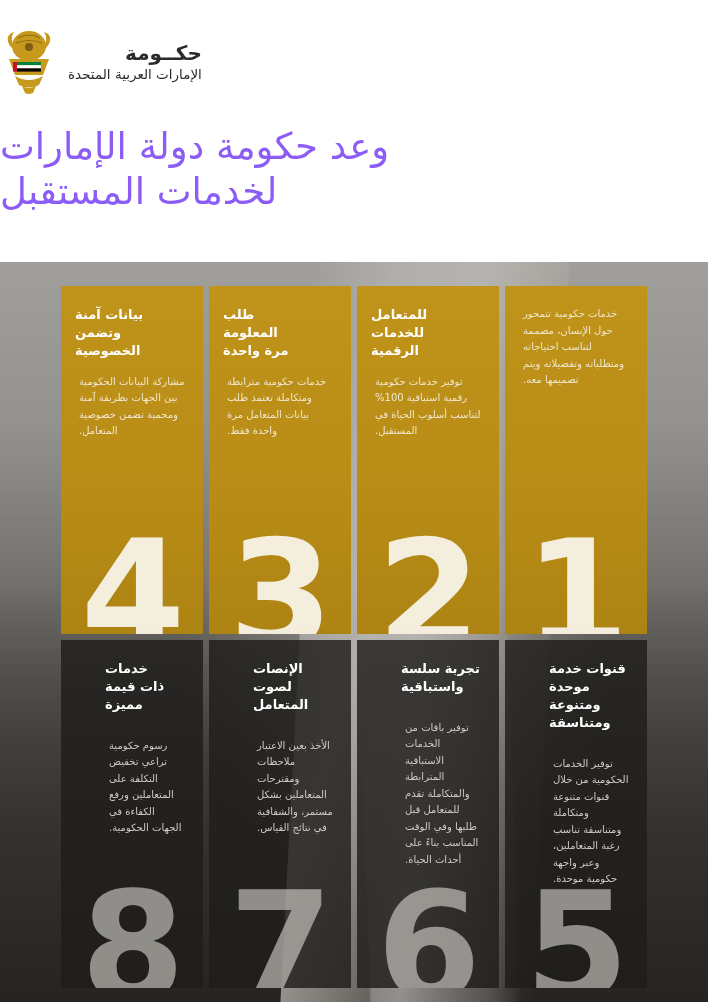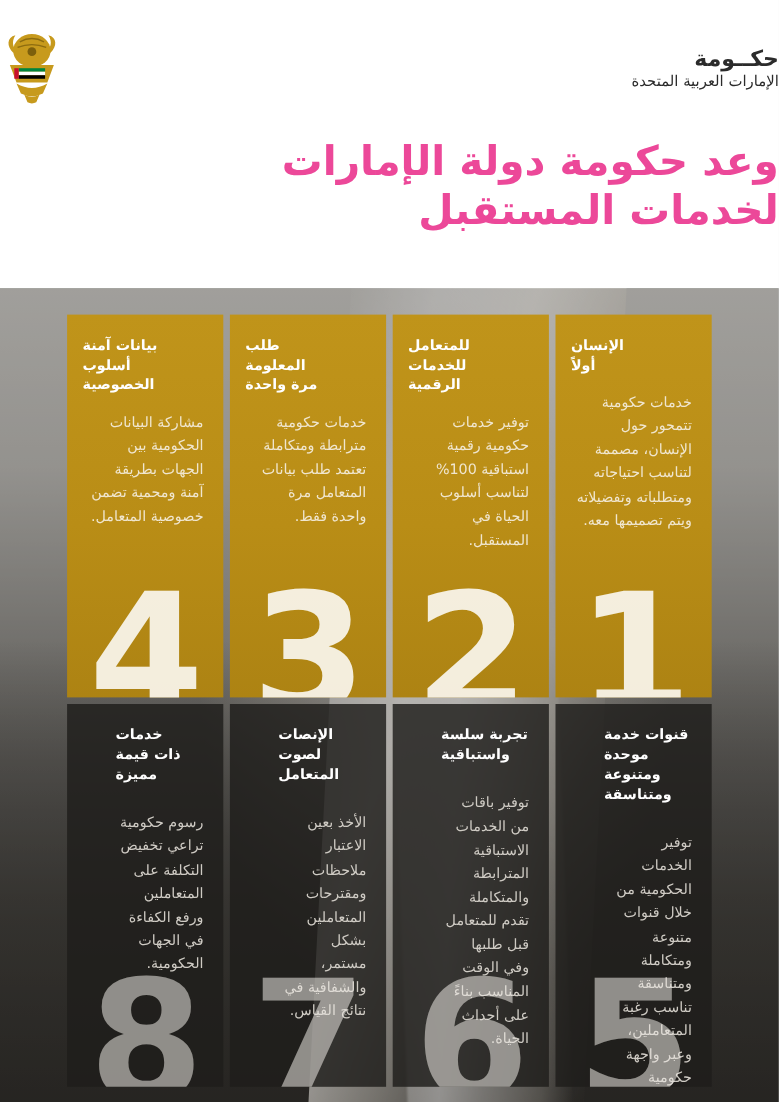--- a/index.html
+++ b/index.html
@@ -18,21 +18,21 @@
   
   .header {
     height: 262px;
     background: #ffffff;
     position: relative;
   }
   .emblem-row {
     display: flex;
     flex-direction: row-reverse;
     align-items: center;
-    justify-content: space-between;
+    justify-content: flex-start;
     gap: 10px;
     padding-top: 26px;
   }
   .emblem {
     width: 58px;
     height: 72px;
     position: relative;
     flex: none;
   }
   .emblem svg { display: block; }
@@ -47,25 +47,25 @@
     color: #2b2b2b;
     letter-spacing: 0px;
   }
   .gov-text .l2 {
     font-size: 13.5px;
     font-weight: normal;
     color: #2b2b2b;
   }
 
   .title {
-    text-align: right;
+    text-align: left;
     direction: rtl;
     margin-top: 26px;
-    color: #ec4899;
-    font-weight: bold;
+    color: #8b5cf6;
+    font-weight: normal;
     line-height: 1.22;
   }
   .title .t1 {
     font-size: 37px;
     letter-spacing: 1px;
   }
   .title .t2 {
     font-size: 37px;
     letter-spacing: 4px;
   }
@@ -155,23 +155,23 @@
   .card-title {
     color: #ffffff;
     font-weight: bold;
     font-size: 13px;
     line-height: 1.38;
     text-align: left;
     margin: 0 0 14px 0;
   }
   .card.dark .card-title { color: #ffffff; }
   .card-desc {
-    font-size: 13px;
+    font-size: 10px;
     line-height: 1.65;
-    text-align: right;
+    text-align: left;
     color: #f0e6cf;
     margin: 0;
     padding: 0 4px;
   }
   .card.dark .card-desc { color: #cfcbc4; margin-top: 24px; }
   .card-num {
     position: absolute;
     bottom: -36px;
     left: 0;
     right: 0;
@@ -232,24 +232,20 @@
 
 <div class="board">
   <div class="photo"></div>
   <div class="fabric"></div>
   <div class="fabric2"></div>
   <div class="shade"></div>
 
   <div class="grid">
 
     <div class="card gold">
-      <div class="card-title">
-        <div>الإنسان</div>
-        <div>أولاً</div>
-      </div>
       <p class="card-desc">خدمات حكومية تتمحور حول الإنسان، مصممة لتناسب احتياجاته ومتطلباته وتفضيلاته ويتم تصميمها معه.</p>
       <div class="card-num">1</div>
     </div>
 
     <div class="card gold">
       <div class="card-title">
         <div>للمتعامل</div>
         <div>للخدمات</div>
         <div>الرقمية</div>
       </div>
@@ -263,21 +259,21 @@
         <div>المعلومة</div>
         <div>مرة واحدة</div>
       </div>
       <p class="card-desc">خدمات حكومية مترابطة ومتكاملة تعتمد طلب بيانات المتعامل مرة واحدة فقط.</p>
       <div class="card-num">3</div>
     </div>
 
     <div class="card gold">
       <div class="card-title">
         <div>بيانات آمنة</div>
-        <div>أسلوب</div>
+        <div>وتضمن</div>
         <div>الخصوصية</div>
       </div>
       <p class="card-desc">مشاركة البيانات الحكومية بين الجهات بطريقة آمنة ومحمية تضمن خصوصية المتعامل.</p>
       <div class="card-num">4</div>
     </div>
 
     <div class="card dark">
       <div class="card-title">
         <div>قنوات خدمة</div>
         <div>موحدة</div>

